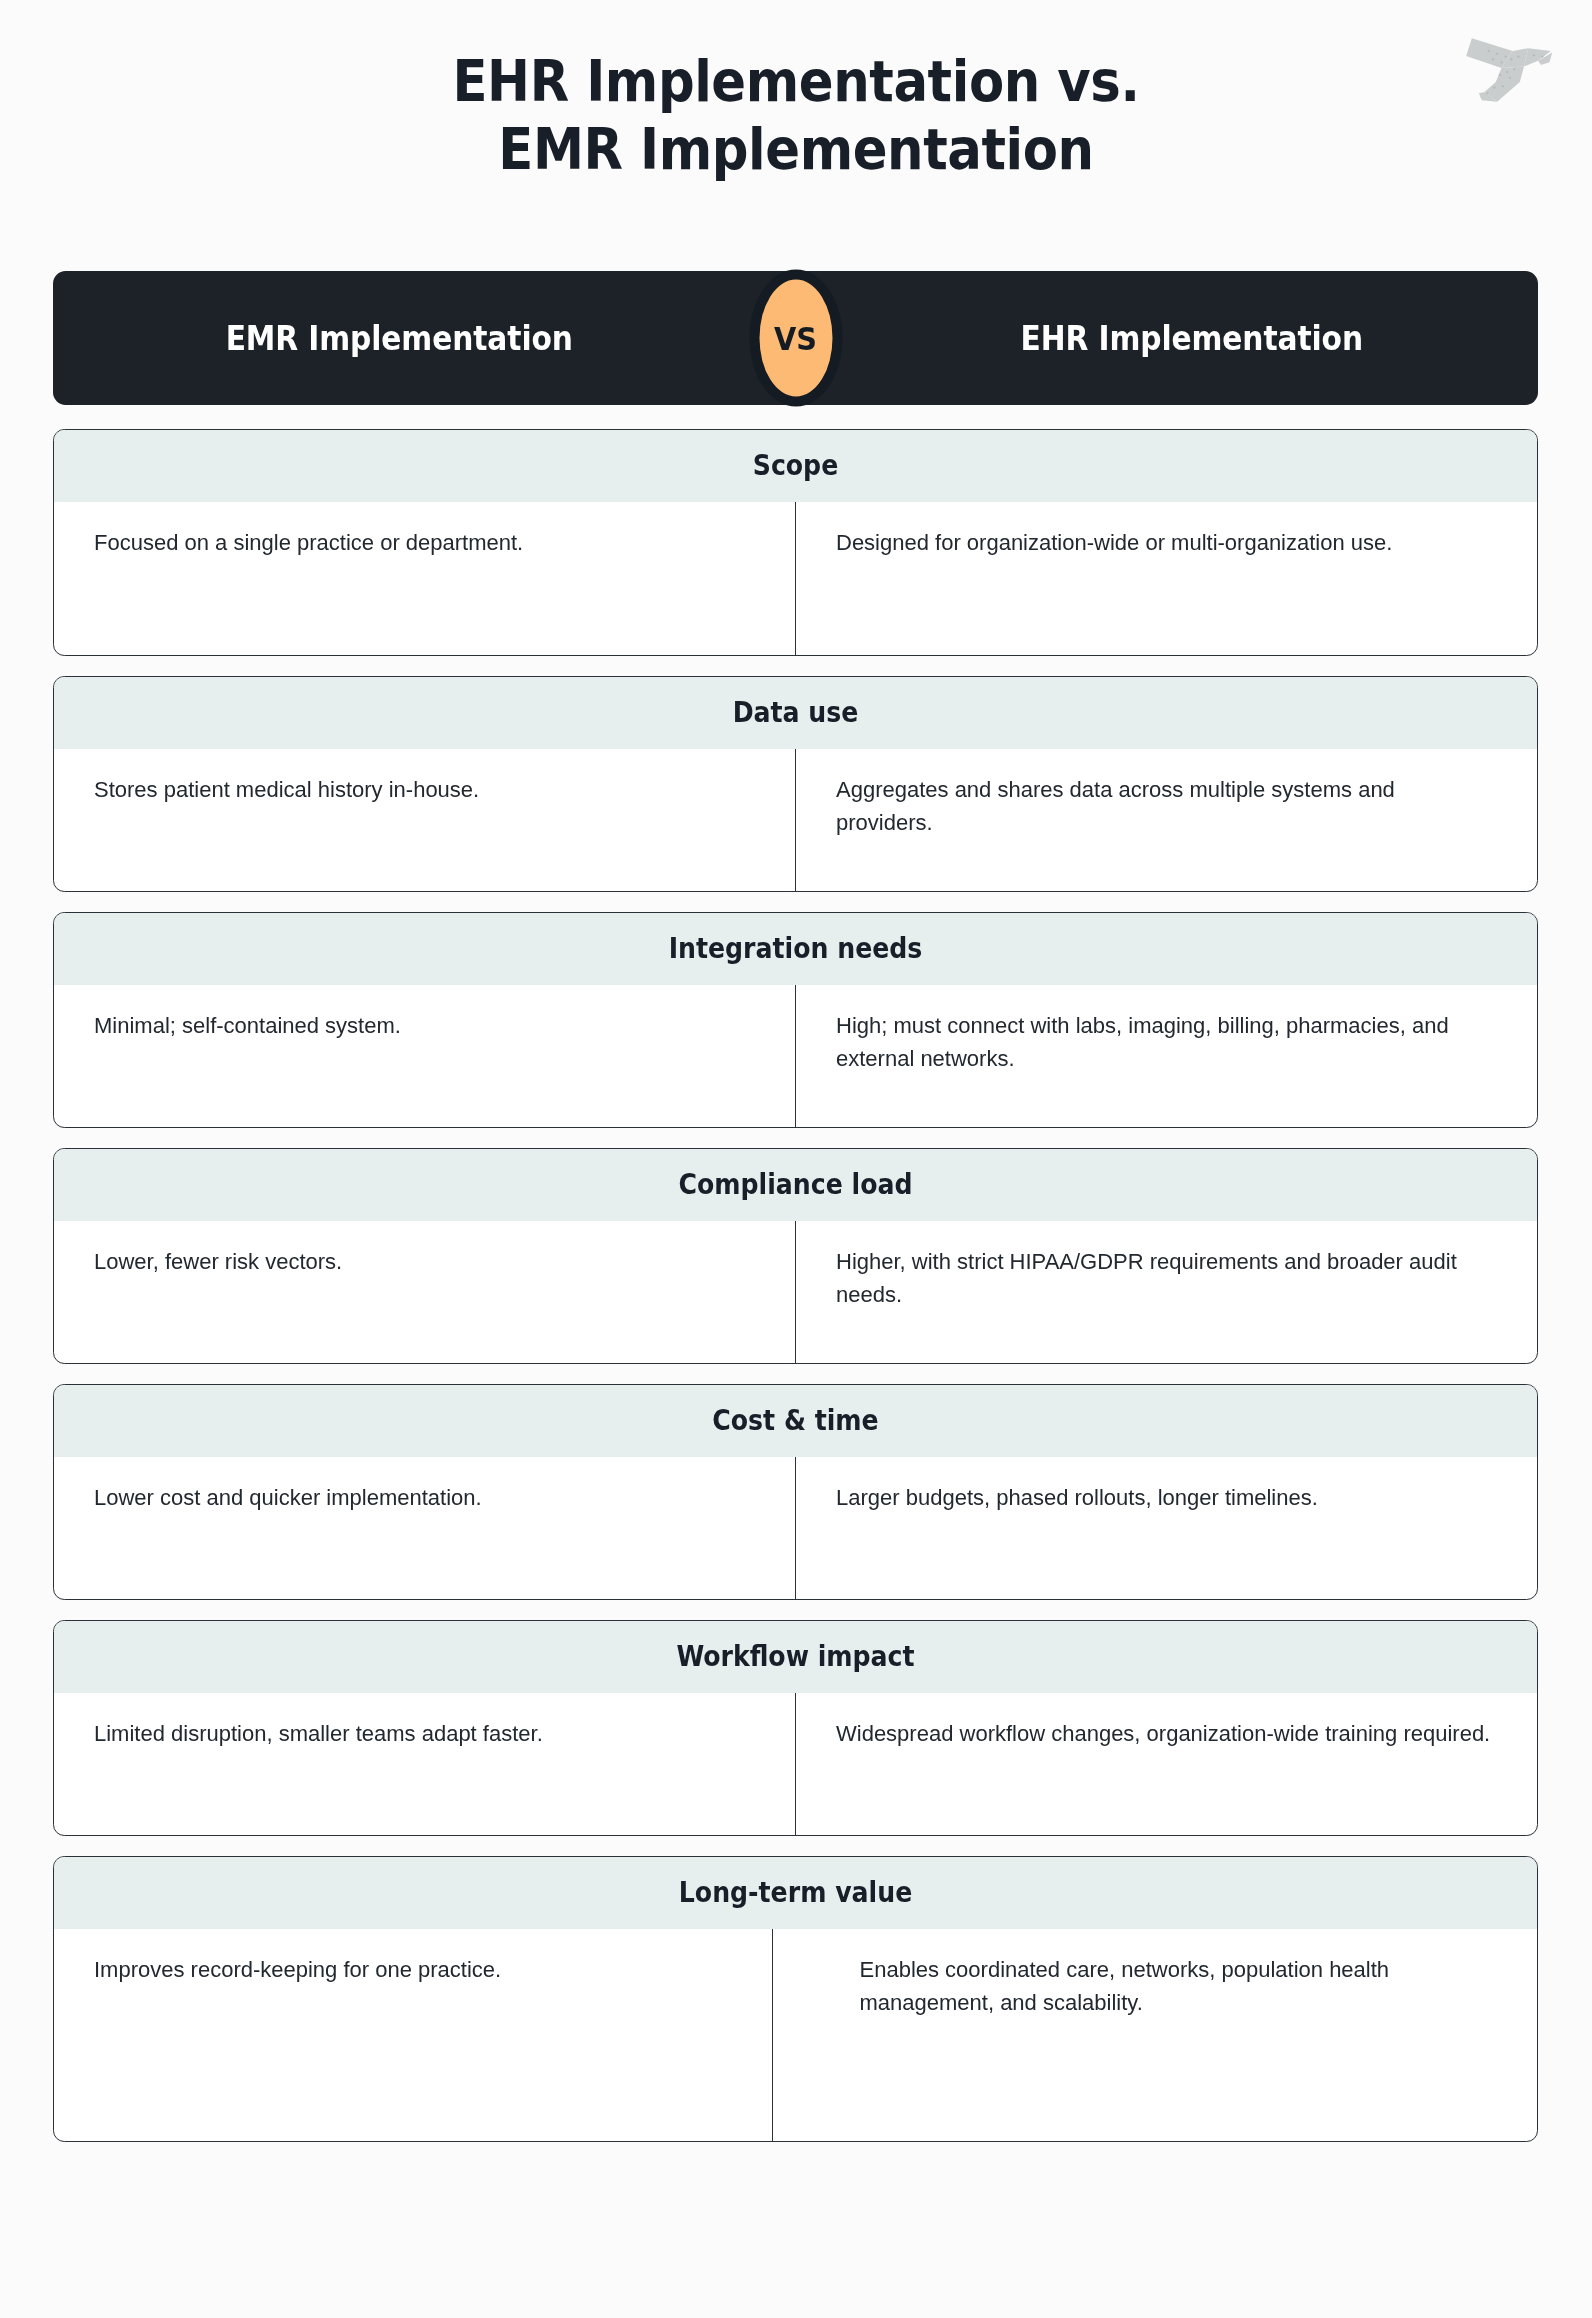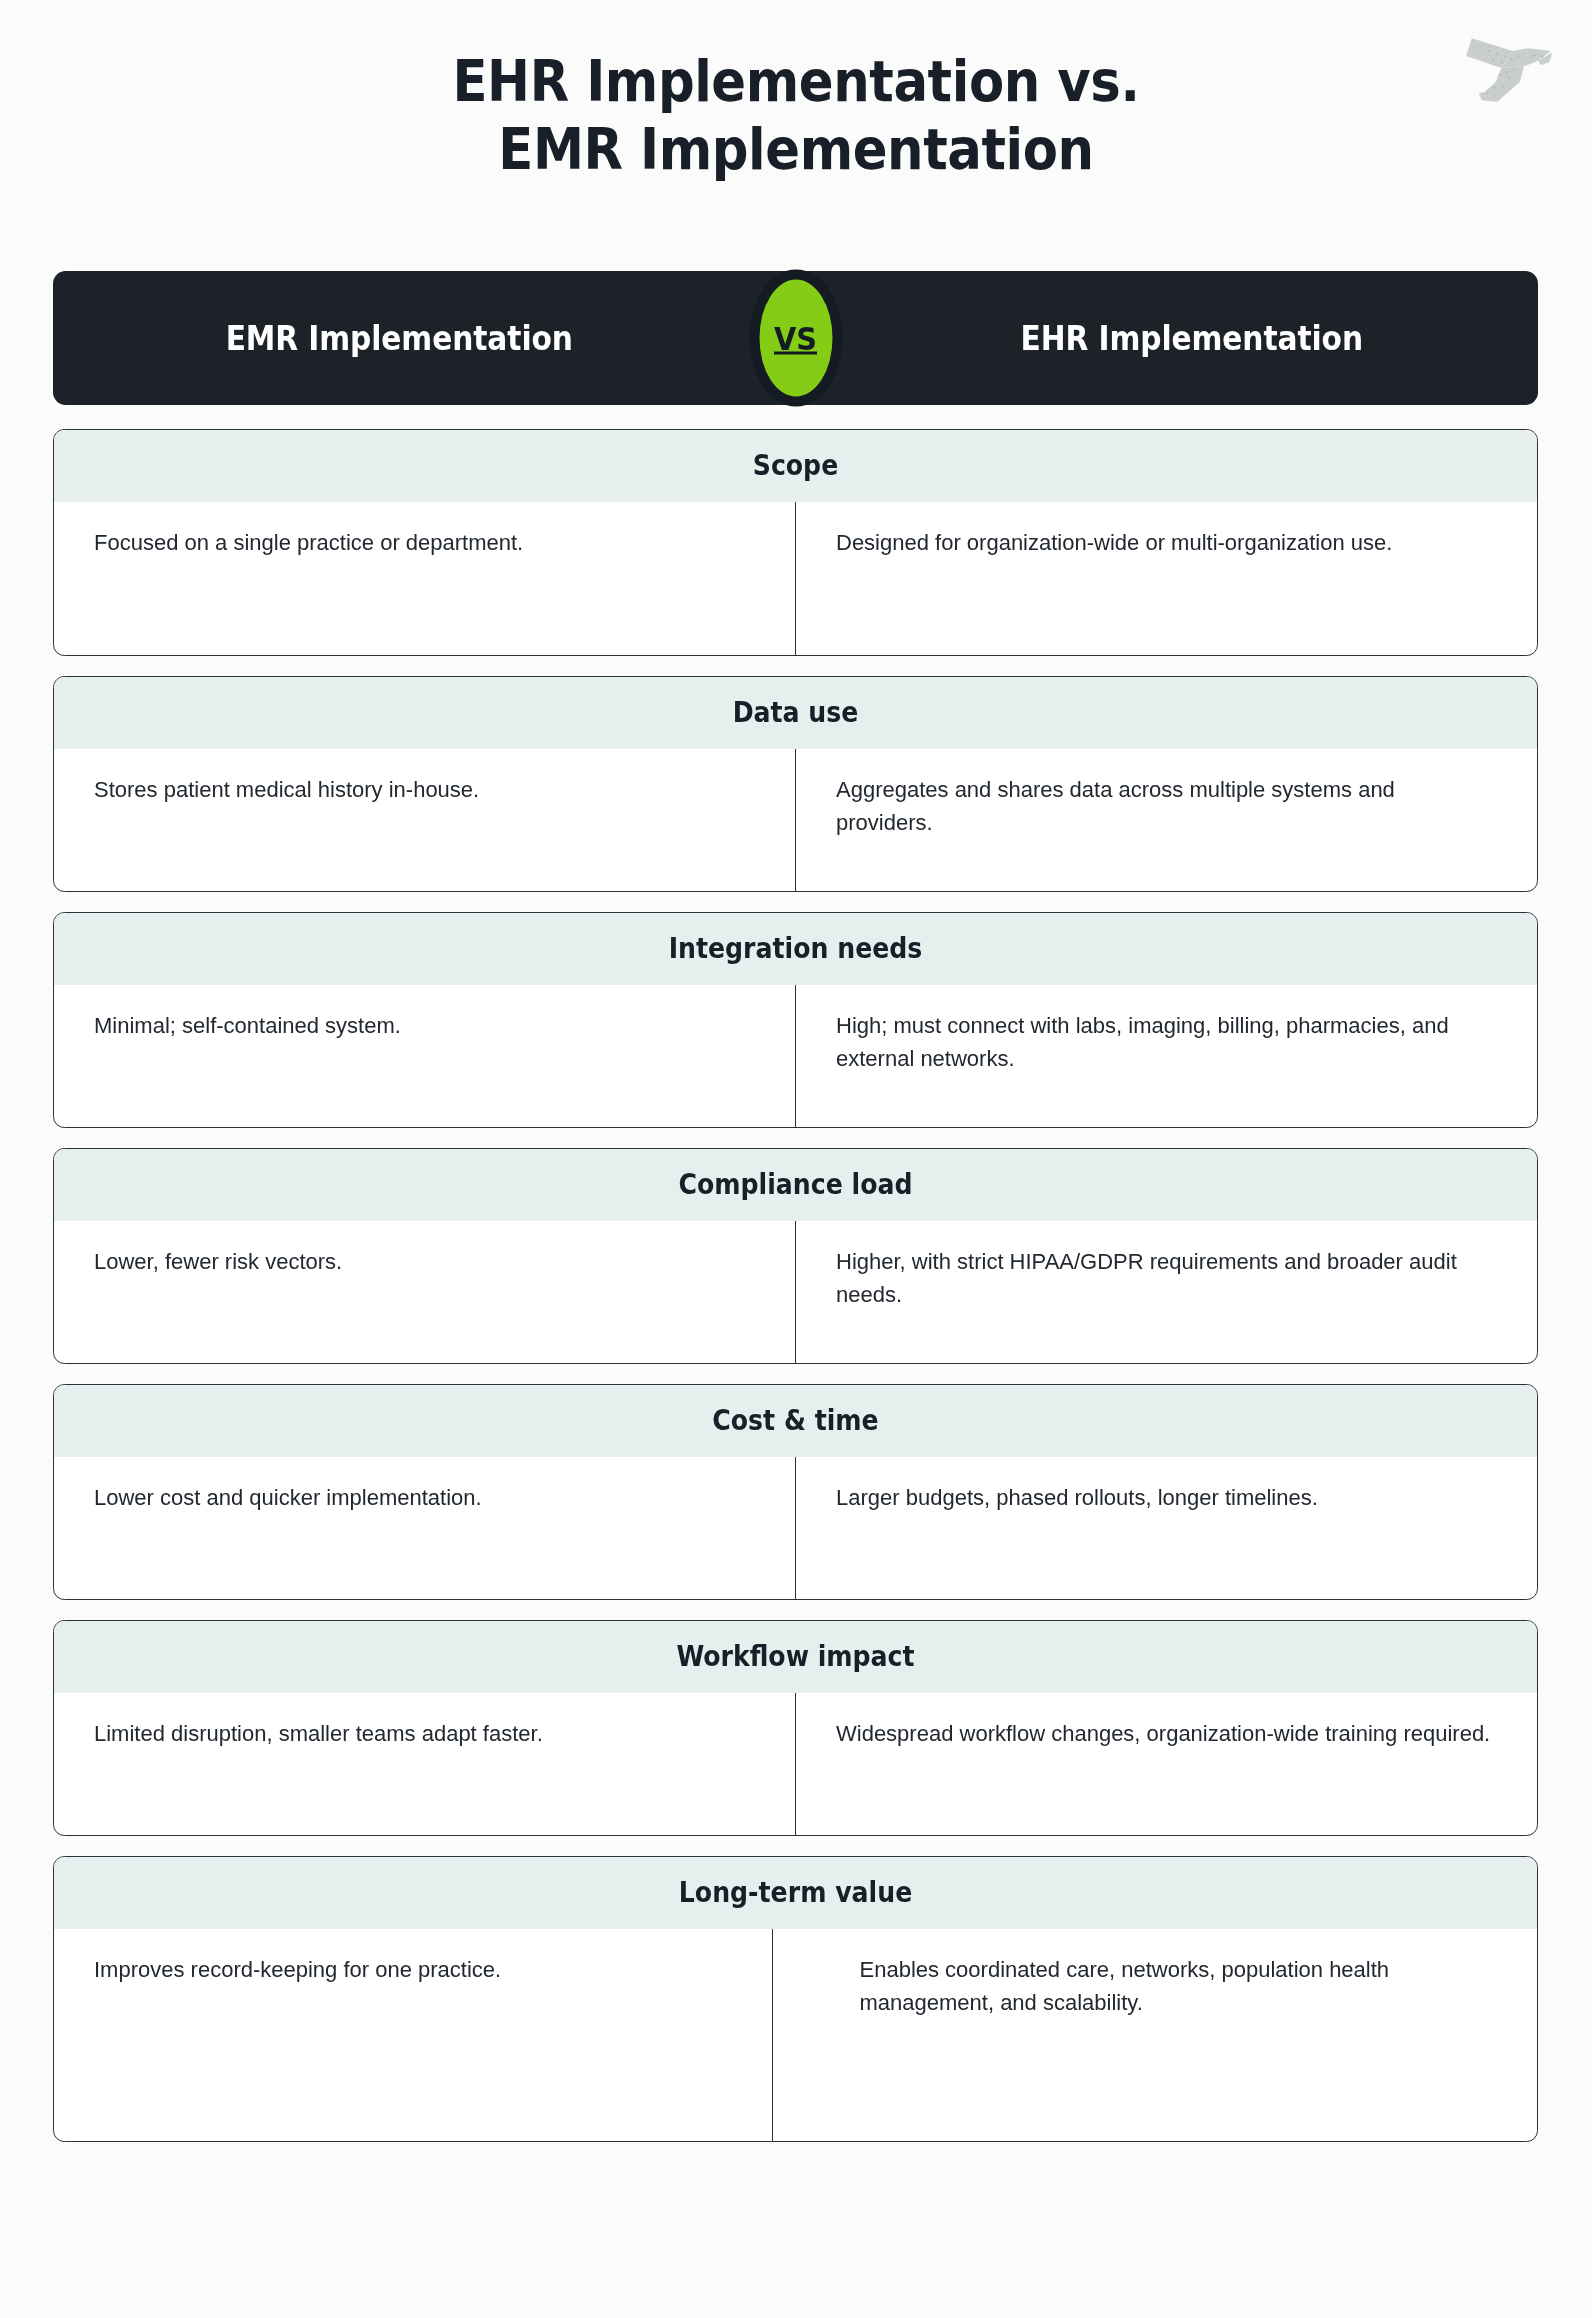--- a/index.html
+++ b/index.html
@@ -77,32 +77,31 @@
   .vs-bar-right { padding-left: 50px; text-align: center; }
 
   .vs-badge {
     position: absolute;
     left: 50%;
     top: 50%;
     transform: translate(-50%, -50%);
     width: 93px;
     height: 137px;
     border-radius: 50%;
-    background: #84cc16;
+    background: #fdba74;
     border: 10.6px solid #141b22;
     display: flex;
     align-items: center;
     justify-content: center;
     color: #141b22;
     font-size: 32px;
     font-weight: 700;
     font-family: "DejaVu Sans", sans-serif;
     font-stretch: condensed;
     z-index: 5;
-    text-decoration: underline;
   }
 
   
   .card {
     background: #ffffff;
     border: 1.4px solid #2b3138;
     border-radius: 11.3px;
     overflow: hidden;
     margin-bottom: 20px;
   }

